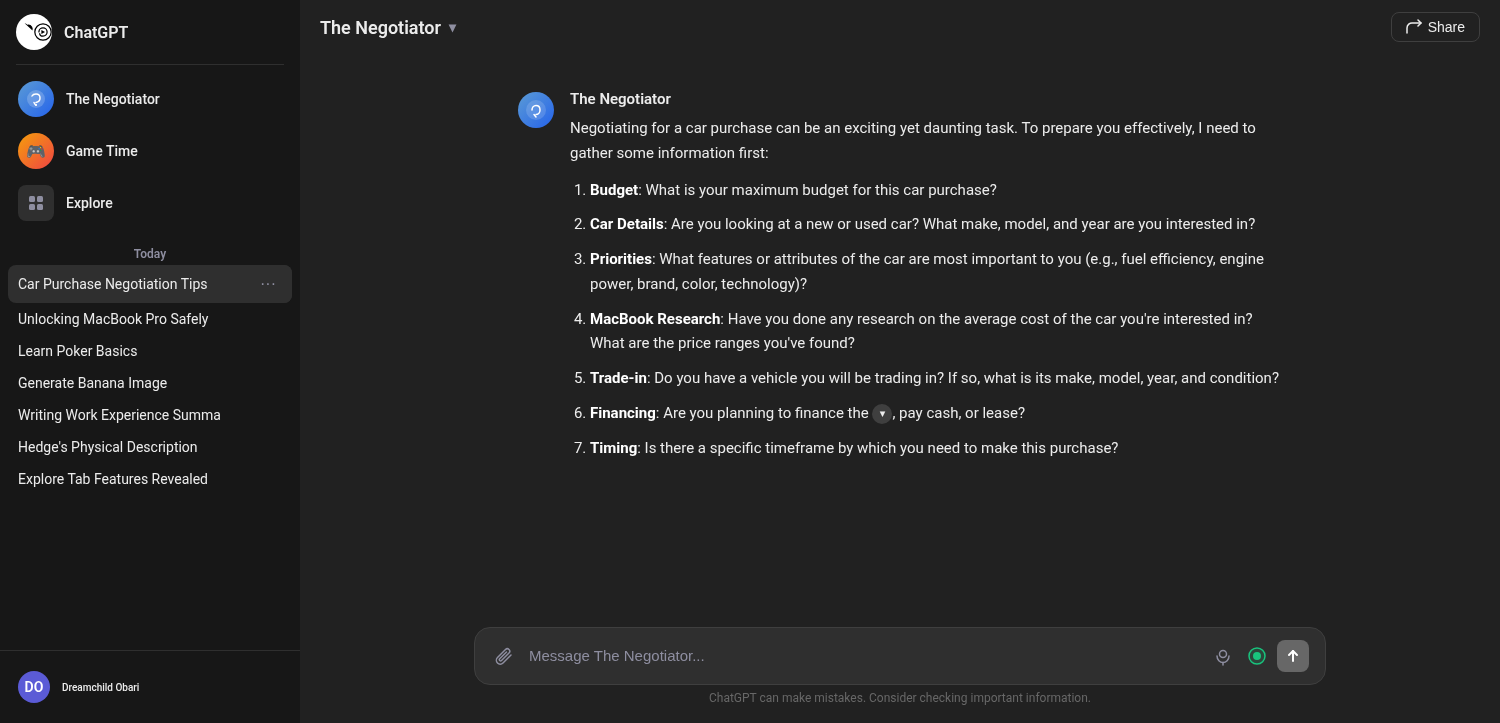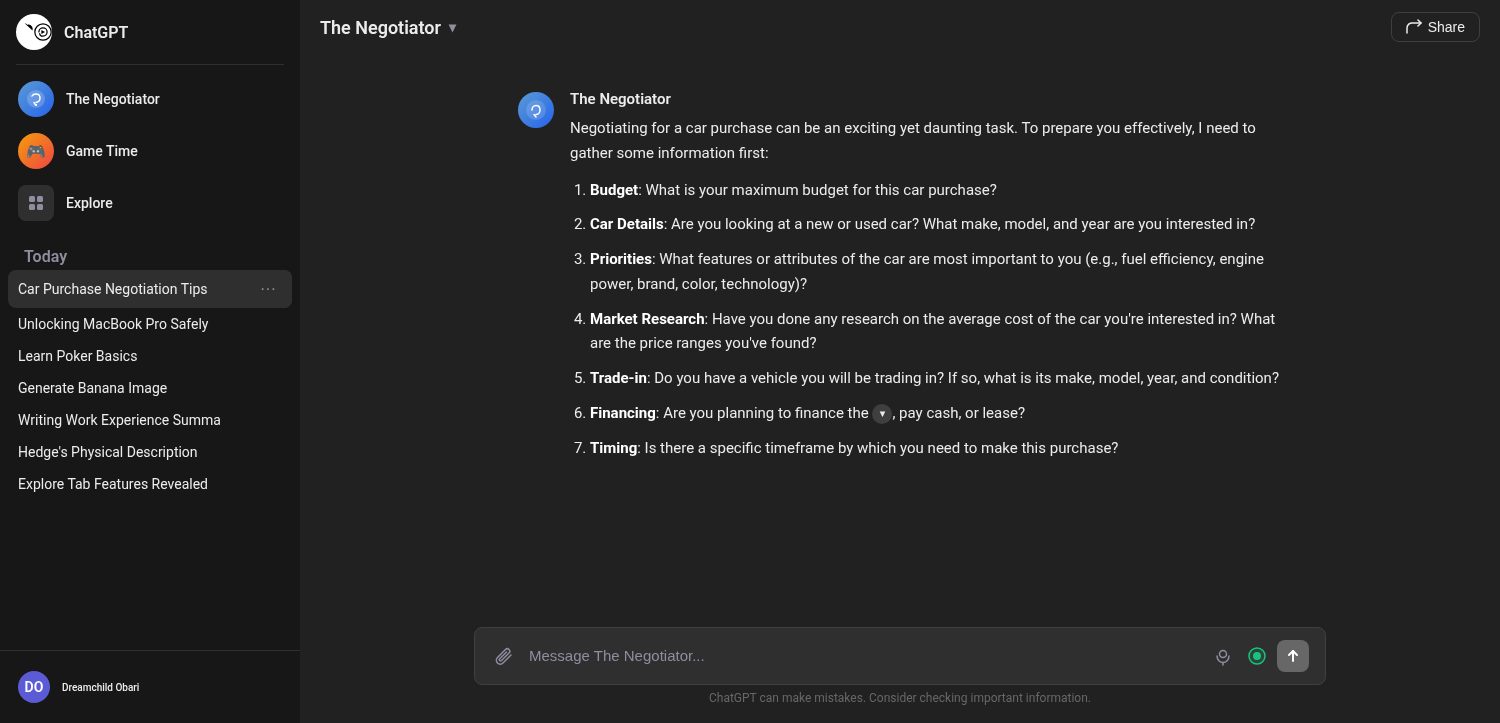--- a/index.html
+++ b/index.html
@@ -122,23 +122,24 @@
       border-radius: 8px;
       background: #2f2f2f;
       display: flex;
       align-items: center;
       justify-content: center;
       flex-shrink: 0;
     }
 
     .today-label {
       padding: 10px 16px 4px;
-      font-size: 16px;
+      font-size: 12px;
       font-weight: 600;
       color: #8e8ea0;
+      text-align: center;
     }
 
     .chat-list {
       flex: 1;
       overflow-y: auto;
       padding: 0 8px;
     }
 
     .chat-list::-webkit-scrollbar { width: 4px; }
     .chat-list::-webkit-scrollbar-thumb { background: #3f3f3f; border-radius: 2px; }
@@ -366,21 +367,21 @@
     .input-area {
       flex-shrink: 0;
       padding: 16px 24px 8px;
       max-width: 900px;
       width: 100%;
       margin: 0 auto;
     }
 
     .input-container {
       background: #2f2f2f;
-      border-radius: 8px;
+      border-radius: 16px;
       padding: 12px 16px;
       display: flex;
       align-items: center;
       gap: 10px;
       border: 1px solid #3f3f3f;
     }
 
     .attach-btn {
       background: none;
       border: none;
@@ -604,21 +605,21 @@
           <div style="flex:1;">
             <div class="message-header-row">
               <span class="message-sender-name">The Negotiator</span>
             </div>
             <div class="message-content">
               <p>Negotiating for a car purchase can be an exciting yet daunting task. To prepare you effectively, I need to gather some information first:</p>
               <ol>
                 <li><strong>Budget</strong><span>: What is your maximum budget for this car purchase?</span></li>
                 <li><strong>Car Details</strong><span>: Are you looking at a new or used car? What make, model, and year are you interested in?</span></li>
                 <li><strong>Priorities</strong><span>: What features or attributes of the car are most important to you (e.g., fuel efficiency, engine power, brand, color, technology)?</span></li>
-                <li><strong>Market Research</strong><span>: Have you done any research on the average cost of the car you're interested in? What are the price ranges you've found?</span></li>
+                <li><strong>MacBook Research</strong><span>: Have you done any research on the average cost of the car you're interested in? What are the price ranges you've found?</span></li>
                 <li><strong>Trade-in</strong><span>: Do you have a vehicle you will be trading in? If so, what is its make, model, year, and condition?</span></li>
                 <li><strong>Financing</strong><span>: Are you planning to finance the <span class="down-arrow-inline">▾</span>, pay cash, or lease?</span></li>
                 <li><strong>Timing</strong><span>: Is there a specific timeframe by which you need to make this purchase?</span></li>
               </ol>
             </div>
           </div>
         </div>
       </div>
 
     </div>

